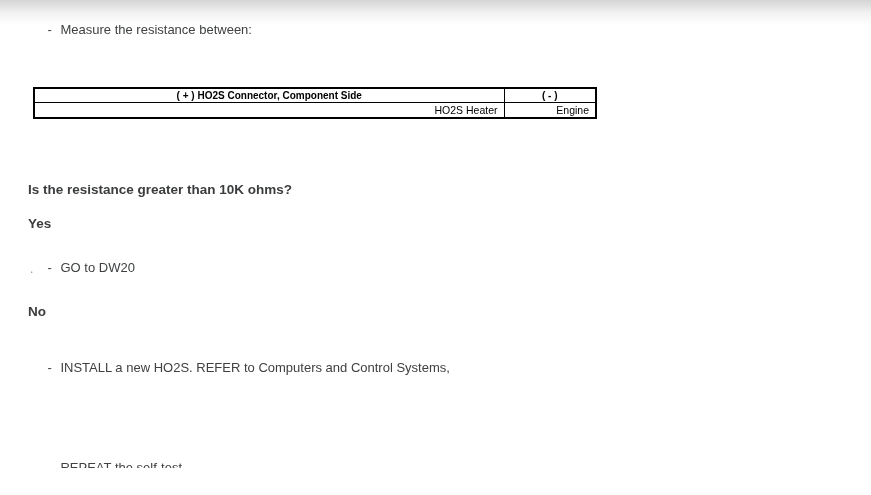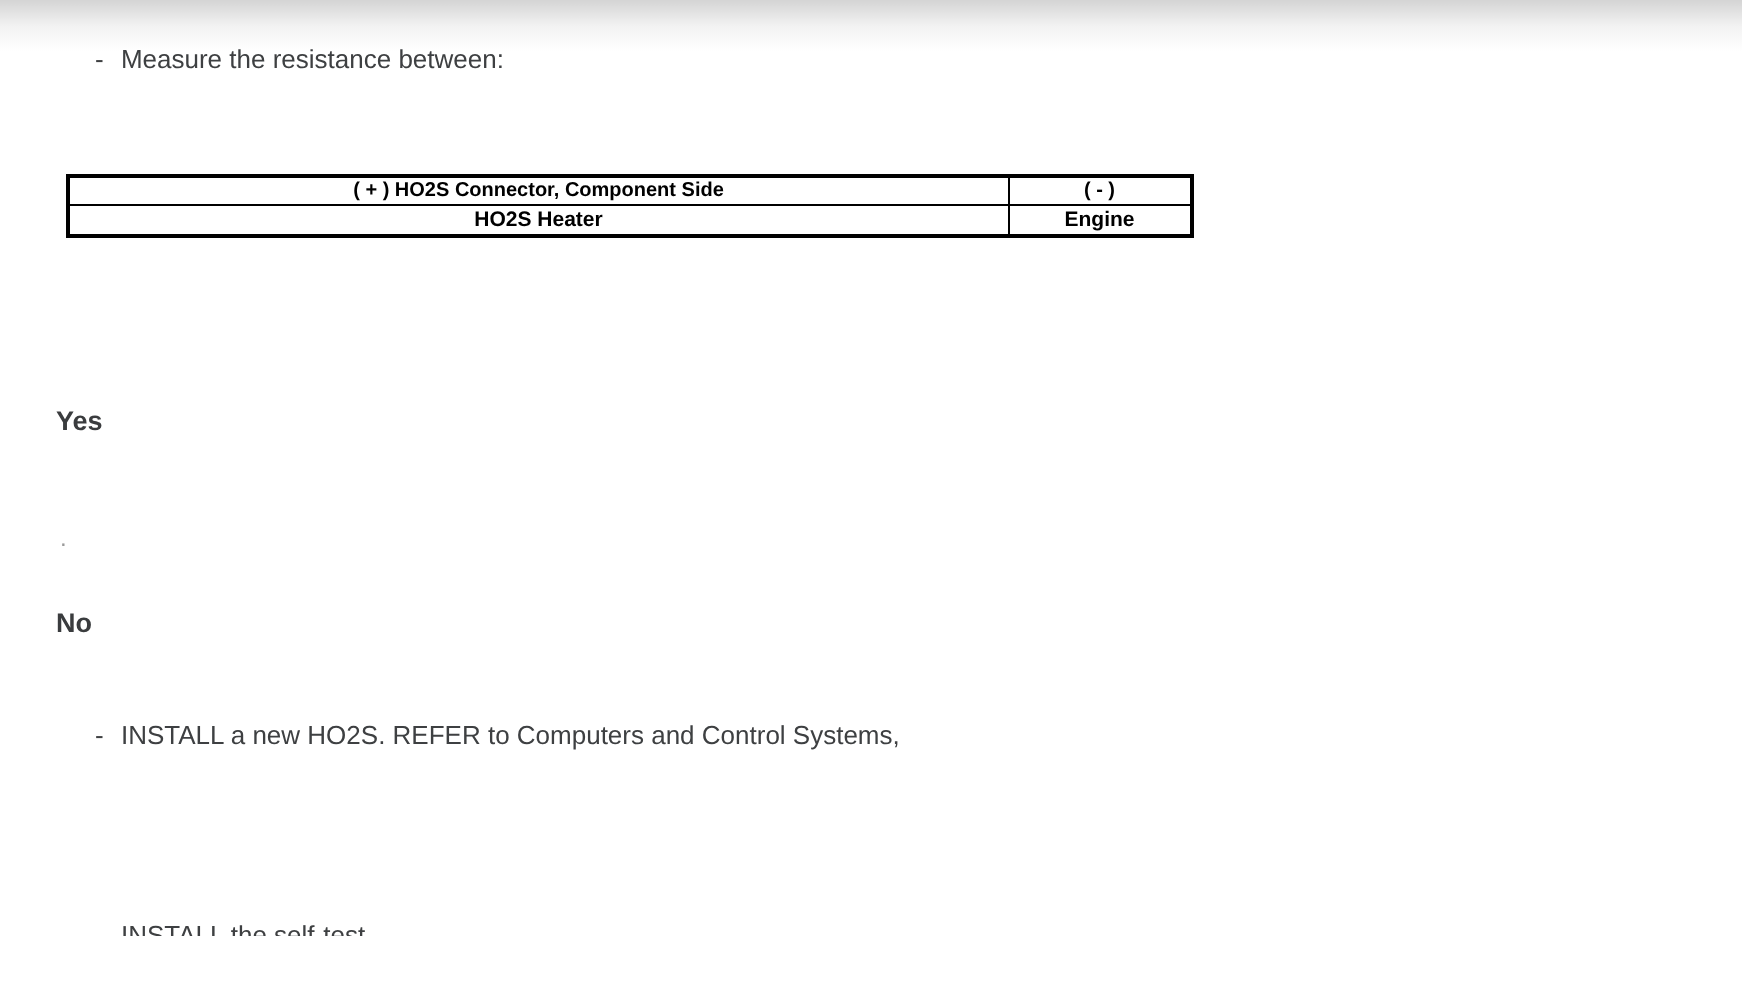--- a/index.html
+++ b/index.html
@@ -65,22 +65,22 @@
   }
   table.res-table th {
     font-size: 10px;
     font-weight: bold;
     text-align: center;
     height: 13px;
     line-height: 13px;
   }
   table.res-table td {
     font-size: 10.5px;
-    font-weight: bold;
-    text-align: center;
+    font-weight: normal;
+    text-align: right;
     height: 14px;
     line-height: 14px;
   }
   th.plus-header { padding-left: 124px; }
 </style>
 </head>
 <body>
 
 <div class="page">
 
@@ -100,29 +100,33 @@
       <th class="plus-header">( + ) HO2S Connector, Component Side</th>
       <th>( - )</th>
     </tr>
     <tr>
       <td>HO2S Heater</td>
       <td>Engine</td>
     </tr>
   </tbody>
     </table>
 
+  <div class="line heading" style="top:182px">Is the resistance greater than 10K ohms?</div>
 
-  <div class="line heading" style="top:203px">Yes</div>
+  <div class="line heading" style="top:216px">Yes</div>
 
+  <div class="line bullet" style="top:245px">
+    <span class="dash">-</span><span>GO to DW20</span>
+  </div>
 
   <div class="line stray-dot" style="top:262px; left:30px">.</div>
 
   <div class="line heading" style="top:304px">No</div>
 
   <div class="line bullet" style="top:345px">
     <span class="dash">-</span><span>INSTALL a new HO2S. REFER to Computers and Control Systems,</span>
   </div>
 
   <div class="line bullet" style="top:445px">
-    <span class="dash">-</span><span>INSTALL the self-test.</span>
+    <span class="dash">-</span><span>REPEAT the self-test.</span>
   </div>
 
 </div>
 
 </body></html>

